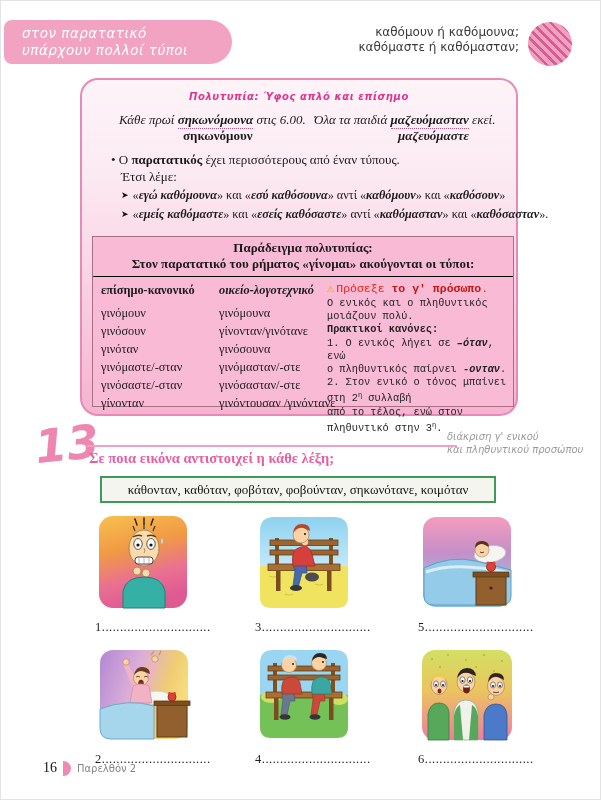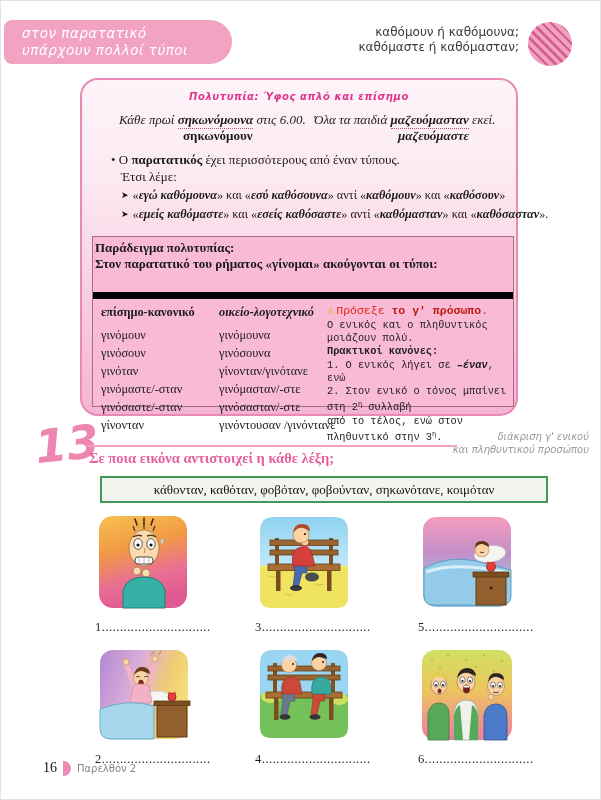--- a/index.html
+++ b/index.html
@@ -31,45 +31,45 @@
   .alt2{font-weight:bold;font-style:italic;margin-left:84px;line-height:16px;}
   .blk{margin:7px 0 0 29px;font-size:13px;line-height:17px;}
   .blk .b2{margin-left:10px;}
   .arrows{margin:1px 0 0 39px;font-size:12.2px;line-height:18px;white-space:nowrap;}
   .arrows .arr{font-size:9px;position:relative;top:-1px;margin-right:4px;color:#111;}
   .arrows b{font-style:italic;}
 
   
   .exbox{position:absolute;left:10px;top:156px;width:422px;height:171px;background:#f9bad5;
          border:1px solid #a86f84;box-sizing:border-box;}
-  .exbox-hdr{font-weight:bold;font-size:13px;line-height:16px;
-         padding:3px 2px 20px;border-bottom:7px solid #000000;}
+  .exbox-hdr{text-align:center;font-weight:bold;font-size:13px;line-height:16px;
+         padding:3px 2px 4px;border-bottom:1px solid #000000;}
   .exbody{position:relative;height:131px;}
   .vcol{position:absolute;top:4px;font-size:12.3px;line-height:18px;}
   .vcol1{left:8px;width:118px;}
   .vcol2{left:126px;width:118px;}
   .vhead{font-weight:bold;margin-bottom:5px;}
   .vhead.it{font-style:italic;}
   .tips{position:absolute;left:234px;top:4px;right:5px;font-family:Liberation Mono, monospace;
         font-size:10.3px;line-height:13.2px;color:#222;}
   .warnline{font-size:11.5px;line-height:15px;color:#e02818;}
   .warnline b{color:#c01810;}
   .warn-tri{color:#eca200;font-size:12px;margin-right:2px;}
   .tips b{font-weight:bold;}
   .tips .bi{font-weight:bold;font-style:italic;}
   sup{font-size:7px;}
 
   
   .exnum{position:absolute;left:34px;top:416px;font-family:"DejaVu Sans",sans-serif;
          font-size:46px;font-weight:bold;font-style:italic;color:#ee86b2;transform:rotate(-6deg);}
   .exline{position:absolute;left:86px;top:444px;width:370px;height:2px;background:#f0a1c3;}
   .extitle{position:absolute;left:88px;top:449px;font-weight:bold;font-size:14.5px;color:#e75e9f;}
-  .exnote{position:absolute;left:446px;top:429px;width:142px;text-align:right;
+  .exnote{position:absolute;left:446px;top:429px;width:142px;text-align:left;
           font-family:"DejaVu Sans",sans-serif;font-style:italic;font-size:10px;line-height:13px;color:#9a9a9a;}
-  .wordbank{position:absolute;left:99px;top:475px;width:448px;height:27px;border:2px solid #3f9a58;
+  .wordbank{position:absolute;left:99px;top:475px;width:396px;height:27px;border:2px solid #3f9a58;
           background:#f5f5ef;box-sizing:border-box;text-align:center;font-size:13px;line-height:23px;color:#111;}
 
   
   .cell{position:absolute;width:100px;}
   .cell .lbl{margin-top:5px;font-size:12.5px;color:#222;letter-spacing:.5px;white-space:nowrap;}
   .r1{top:513px;} .r2{top:646px;}
   .c1{left:94px;} .c2{left:254px;} .c3{left:417px;}
 
   
   .footer{position:absolute;left:42px;top:759px;display:flex;align-items:center;}
@@ -126,31 +126,32 @@
           <div>γινόμουν</div>
           <div>γινόσουν</div>
           <div>γινόταν</div>
           <div>γινόμαστε/-σταν</div>
           <div>γινόσαστε/-σταν</div>
           <div>γίνονταν</div>
         </div>
         <div class="vcol vcol2">
           <div class="vhead it">οικείο-λογοτεχνικό</div>
           <div>γινόμουνα</div>
+          <div>γίνονταν/γινότανε</div>
           <div>γινόσουνα</div>
-          <div>γίνονταν/γινότανε</div>
           <div>γινόμασταν/-στε</div>
           <div>γινόσασταν/-στε</div>
           <div>γινόντουσαν /γινόντανε</div>
         </div>
         <div class="tips">
           <div class="warnline"><span class="warn-tri">⚠</span><span>Πρόσεξε </span><b>το γ' πρόσωπο</b><span>.</span></div>
           <div>Ο ενικός και ο πληθυντικός μοιάζουν πολύ.</div>
           <div><b>Πρακτικοί κανόνες:</b></div>
-          <div><span>1. Ο ενικός λήγει σε </span><span class="bi">–έναν</span><span>, ενώ</span></div>
+          <div><span>1. Ο ενικός λήγει σε </span><span class="bi">–όταν</span><span>, ενώ</span></div>
+          <div><span>ο πληθυντικός παίρνει </span><span class="bi">-ονταν</span><span>.</span></div>
           <div><span>2. Στον ενικό ο τόνος μπαίνει στη 2</span><sup>η</sup><span> συλλαβή</span></div>
           <div><span>από το τέλος, ενώ στον πληθυντικό στην 3</span><sup>η</sup><span>.</span></div>
         </div>
       </div>
     </div>
   </div>
 
   <div class="exnum">13</div>
   <div class="exline"></div>
   <div class="extitle">Σε ποια εικόνα αντιστοιχεί η κάθε λέξη;</div>

